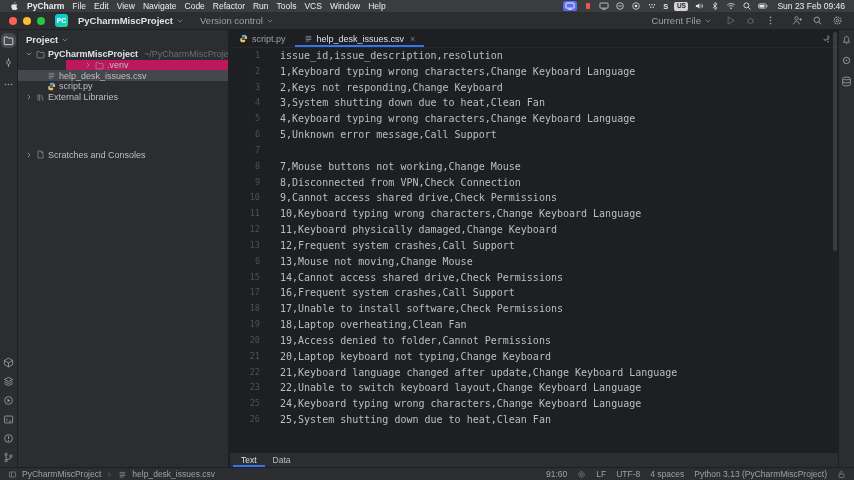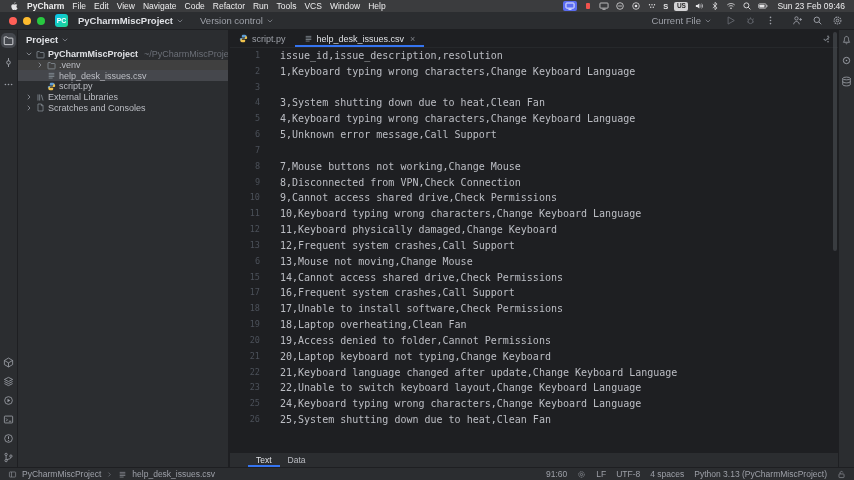--- a/index.html
+++ b/index.html
@@ -53,21 +53,21 @@
   
   .project-panel{position:absolute;top:30px;left:18px;width:211px;bottom:13px;background:#2b2d30;
                  border-right:1px solid #1e1f22;box-sizing:border-box;overflow:hidden;}
   .pp-header{height:19px;display:flex;align-items:center;gap:3px;padding:0 8px;
              font-size:9.5px;font-weight:600;color:#dfe1e5;}
   .tree{font-size:9px;color:#bcbec4;}
   .trow{height:10.7px;display:flex;align-items:center;gap:3px;white-space:nowrap;cursor:default;}
   .trow .tch{width:8px;height:8px;color:#8a8d94;flex:none;}
   .trow .tic{width:9px;height:9px;color:#8f98a0;flex:none;}
   .trow.selected{background:#45474c;}
-  .trow.hover{background:#404040;}
+  .trow.hover{background:#be185d;margin-left:48px;}
   .tlabel{line-height:10px;}
   .trow.bold .tlabel{font-weight:bold;color:#dfe1e5;}
   .tsuffix{color:#6b6f77;margin-left:3px;}
 
   
   .editor{position:absolute;top:30px;left:230px;right:16px;bottom:13px;background:#1e1f22;}
   .tabbar{position:absolute;top:0;left:0;right:0;height:18px;display:flex;align-items:stretch;
           border-bottom:1px solid #26282b;box-sizing:border-box;}
   .tab{display:flex;align-items:center;gap:4px;padding:0 9px;font-size:9px;color:#9da0a8;position:relative;cursor:default;}
   .tab .tic{width:9px;height:9px;color:#8f98a0;}
@@ -75,21 +75,21 @@
   .tab-close{font-size:9px;color:#7c7f86;margin-left:2px;}
   .tab-kebab{margin-left:auto;display:flex;align-items:center;padding-right:5px;color:#9da0a8;}
   .content{position:absolute;top:18px;left:0;right:0;bottom:15px;overflow:hidden;}
   .cline{display:flex;height:15.84px;line-height:15.84px;
          font-family:"DejaVu Sans Mono",monospace;font-size:10px;}
   .lnum{width:30px;flex:none;text-align:right;padding-right:6px;color:#4b5059;font-size:8.5px;}
   .ltxt{padding-left:14px;color:#bcbec4;white-space:pre;text-align:right;}
   .vscroll{position:absolute;top:2px;right:1px;width:4px;height:219px;background:#505359;opacity:.55;border-radius:2px;}
   .insp-check{position:absolute;top:4px;right:7px;width:9px;height:9px;color:#767b82;}
   .viewtabs{position:absolute;bottom:0;left:0;right:0;height:15px;background:#2b2d30;
-            border-top:1px solid #1e1f22;box-sizing:border-box;display:flex;align-items:stretch;padding-left:18px;}
+            border-top:1px solid #1e1f22;box-sizing:border-box;display:flex;align-items:stretch;padding-left:3px;}
   .vtab{display:flex;align-items:center;padding:0 8px;font-size:8.5px;color:#bcbec4;cursor:default;}
   .vtab.active{color:#dfe1e5;box-shadow:inset 0 -2px 0 #3574f0;}
 
   
   .rightstrip{position:absolute;top:30px;right:0;width:16px;bottom:13px;background:#2b2d30;
               border-left:1px solid #1e1f22;box-sizing:border-box;display:flex;flex-direction:column;
               align-items:center;gap:10px;padding-top:4px;color:#9da0a8;}
   .rsi{width:11px;height:11px;}
 
   
@@ -400,21 +400,21 @@
               <path d="M5.5 3.5L10 8l-4.5 4.5" stroke="currentColor" fill="none" stroke-width="1.8"></path>
             </svg>
           </span>
           <span class="ic tic">
             <svg viewBox="0 0 16 16">
               <path d="M3.5 2.5v11M6.5 2.5v11M9.5 3.2l3 10.3" stroke="currentColor" fill="none" stroke-width="1.3"></path>
             </svg>
           </span>
           <span class="tlabel">External Libraries</span>
         </div>
-        <div class="trow" style="padding-left: 7px;">
+        <div class="trow" style="padding-left: 7px; margin-top: 47px;">
           <span class="ic tch">
             <svg viewBox="0 0 16 16">
               <path d="M5.5 3.5L10 8l-4.5 4.5" stroke="currentColor" fill="none" stroke-width="1.8"></path>
             </svg>
           </span>
           <span class="ic tic">
             <svg viewBox="0 0 16 16">
               <path d="M3.5 1.8h6.2l2.8 2.8v9.6H3.5z" stroke="currentColor" fill="none" stroke-width="1.2"></path>
               <path d="M9.5 1.8v3h3" stroke="currentColor" fill="none" stroke-width="1.2"></path>
             </svg>
@@ -456,20 +456,21 @@
         <div class="cline">
           <span class="lnum">1</span>
           <span class="ltxt">issue_id,issue_description,resolution</span>
         </div>
         <div class="cline">
           <span class="lnum">2</span>
           <span class="ltxt">1,Keyboard typing wrong characters,Change Keyboard Language</span>
         </div>
         <div class="cline">
           <span class="lnum">3</span>
+          <span class="ltxt">2,Keys not responding,Change Keyboard</span>
         </div>
         <div class="cline">
           <span class="lnum">4</span>
           <span class="ltxt">3,System shutting down due to heat,Clean Fan</span>
         </div>
         <div class="cline">
           <span class="lnum">5</span>
           <span class="ltxt">4,Keyboard typing wrong characters,Change Keyboard Language</span>
         </div>
         <div class="cline">

